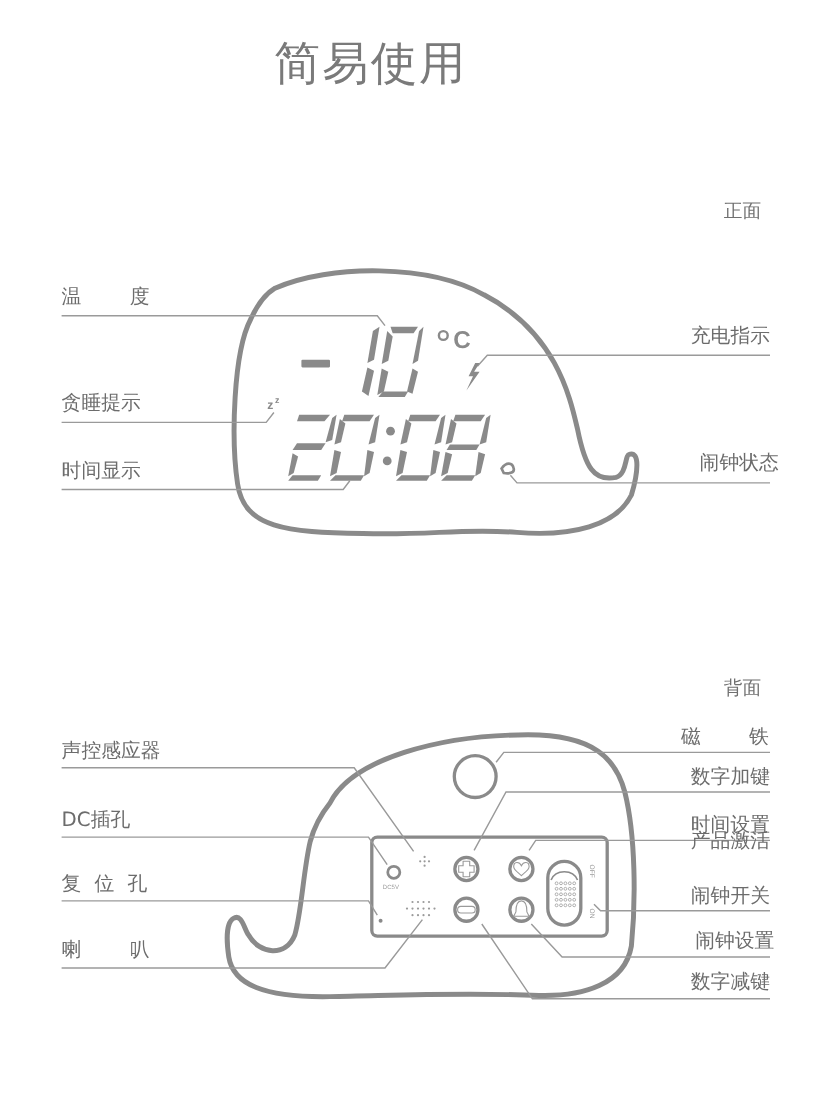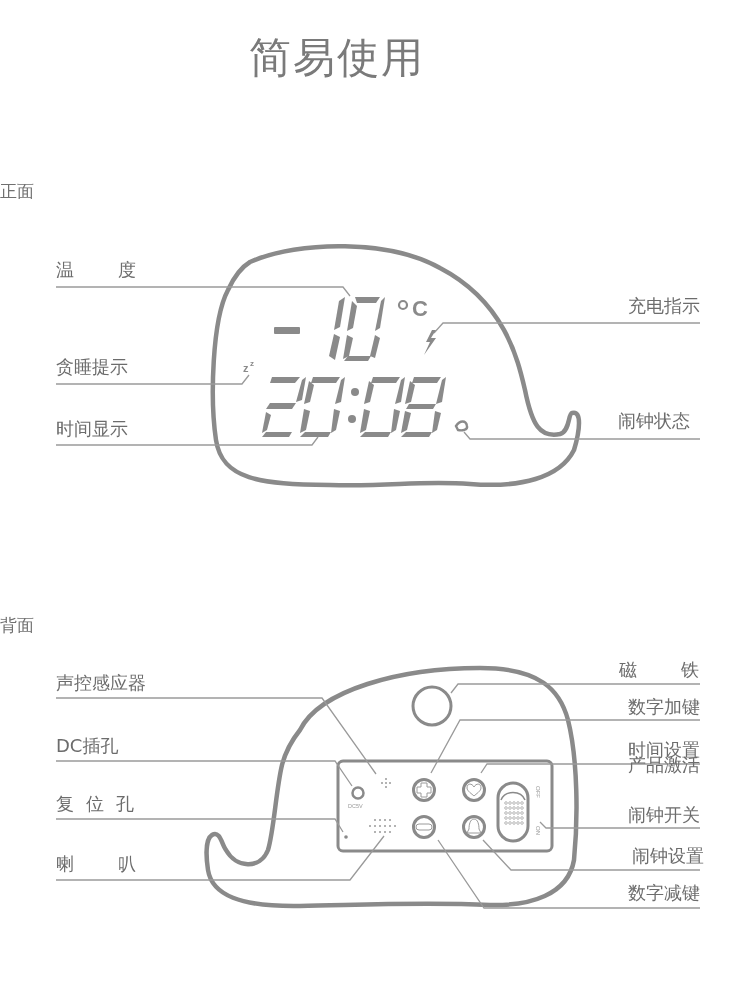--- a/index.html
+++ b/index.html
@@ -1,20 +1,20 @@
 <!DOCTYPE html>
 <html><head>
 <meta charset="utf-8">
 <style>
   html, body { margin: 0; padding: 0; background: #ffffff; }
   body { width: 750px; height: 1007px; position: relative; overflow: hidden;
          font-family: "DejaVu Sans", "Liberation Sans", sans-serif; color: #6e6e6e; }
   .title { position: absolute; left: 0; top: 30px; width: 674px; text-align: center;
            font-size: 42px; color: #7a7a7a; letter-spacing: 2px; font-weight: normal; }
-  .section-title { position: absolute; left: 0; width: 692px; text-align: left;
+  .section-title { position: absolute; left: 0; width: 692px; text-align: right;
                    font-size: 17px; color: #707070; }
   .label { position: absolute; font-size: 18px; color: #6c6c6c; white-space: nowrap; line-height: 22px; }
   .label.right { text-align: right; }
   .label.spread { display: flex; justify-content: space-between; }
   svg { position: absolute; left: 0; top: 0; }
 </style>
 </head>
 <body>
 
 <div class="title">简易使用</div>
@@ -218,21 +218,21 @@
   </g>
 </svg>
 
 <div class="label spread" style="left:56px; top:259px; width:80px;">
   <span>温</span>
   <span>度</span>
 </div>
 <div class="label" style="left:56px; top:356px;">贪睡提示</div>
 <div class="label" style="left:56px; top:418px;">时间显示</div>
 <div class="label right" style="right:50px; top:295px;">充电指示</div>
-<div class="label right" style="right:60px; top:410px;">闹钟状态</div>
+<div class="label right" style="right:42px; top:410px;">闹钟状态</div>
 
 <div class="label" style="left:56px; top:672px;">声控感应器</div>
 <div class="label" style="left:56px; top:735px;text-align:right;">DC插孔</div>
 <div class="label spread" style="left:56px; top:793px; width:78px;">
   <span>复</span>
   <span>位</span>
   <span>孔</span>
 </div>
 <div class="label spread" style="left:56px; top:853px; width:80px;">
   <span>喇</span>

